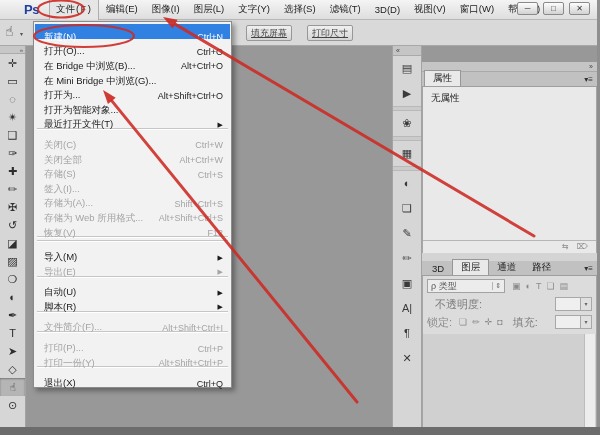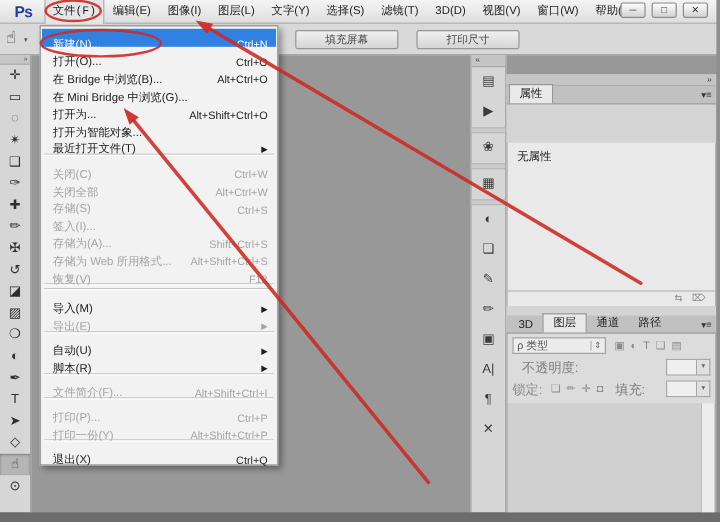--- a/index.html
+++ b/index.html
@@ -3,37 +3,37 @@
 <meta charset="utf-8">
 <style>
   html,body{margin:0;padding:0;background:#555;}
   *{box-sizing:border-box;font-family:"Liberation Sans","DejaVu Sans",sans-serif;}
   .screen{position:relative;width:600px;height:435px;background:#989898;overflow:hidden;}
 
   
   .titlebar{position:absolute;left:0;top:0;width:600px;height:20px;
     background:linear-gradient(#f4f4f4,#dedede);border-bottom:1px solid #b8b8b8;
     display:flex;align-items:center;}
-  .ps-logo{font-weight:bold;font-size:13px;color:#1f3f9d;margin-left:12px;letter-spacing:-0.5px;}
+  .ps-logo{font-weight:bold;font-size:13px;color:#1f3f9d;margin-left:24px;letter-spacing:-0.5px;}
   .menubar{display:flex;align-items:center;margin-left:10px;height:20px;}
   .mb-item{font-size:9.5px;color:#222;padding:2px 7px;white-space:nowrap;}
   .mb-item.active{background:#e6e6e6;border:1px solid #aeaeae;padding:15px 6px;font-family:Liberation Mono, monospace;}
   .win-controls{position:absolute;right:10px;top:2px;display:flex;gap:5px;}
   .winbtn{width:21px;height:13px;border:1px solid #8a8a8a;border-radius:2px;
     background:linear-gradient(#fdfdfd,#d2d2d2);font-size:8px;line-height:11px;
     text-align:center;color:#333;font-weight:bold;}
 
   
   .optionsbar{position:absolute;left:0;top:20px;width:600px;height:26px;
     background:#d9d9d9;border-bottom:1px solid #a8a8a8;}
   .ob-tool{position:absolute;left:5px;top:3px;font-size:14px;color:#3a3a3a;}
   .ob-caret{position:absolute;left:20px;top:10px;font-size:6px;color:#555;}
   .ob-btns{position:absolute;left:246px;top:5px;display:flex;gap:15px;}
-  .ob-btn{height:16px;padding:0 24px;font-size:9px;color:#444;line-height:14px;
-    background:linear-gradient(#f0f0f0,#d5d5d5);border:1px solid #979797;border-radius:2px;}
+  .ob-btn{height:16px;padding:0 4px;font-size:9px;color:#444;line-height:14px;
+    background:linear-gradient(#f0f0f0,#d5d5d5);border:1px solid #979797;border-radius:2px;text-decoration:underline;}
 
   
   .toolbar{position:absolute;left:0;top:46px;width:26px;height:381px;
     background:#d6d6d6;border-right:1px solid #a3a3a3;}
   .tb-head{height:8px;background:#c7c7c7;border-bottom:1px solid #ababab;
     font-size:6px;line-height:8px;text-align:right;padding-right:2px;color:#555;}
   .tool{width:100%;height:18px;line-height:18px;text-align:center;font-size:11px;color:#2e2e2e;}
   .tool.sel{background:#b5b5b5;box-shadow:inset 0 1px 2px rgba(0,0,0,.35);}
 
   
@@ -46,22 +46,22 @@
 
   
   .panelcol{position:absolute;left:422px;top:62px;width:175px;height:381px;background:#d4d4d4;}
   .pc-head{height:10px;background:#c5c5c5;border-bottom:1px solid #a9a9a9;
     font-size:7px;line-height:9px;color:#444;text-align:right;padding-right:4px;}
   .ptabs{height:15px;background:#c1c1c1;display:flex;align-items:flex-end;padding-left:2px;
     border-bottom:1px solid #9e9e9e;position:relative;}
   .ptab{font-size:9.5px;color:#222;padding:1px 8px 1px 8px;white-space:nowrap;}
   .ptab.active{background:#e9e9e9;border:1px solid #979797;border-bottom:none;}
   .pmenu{position:absolute;right:4px;top:3px;font-size:8px;color:#333;}
-  .props-body{height:136px;background:#e9e9e9;border-left:1px solid #a5a5a5;
-    border-right:1px solid #a5a5a5;position:relative;margin-top:32px;}
+  .props-body{height:166px;background:#e9e9e9;border-left:1px solid #a5a5a5;
+    border-right:1px solid #a5a5a5;position:relative;}
   .noprops{font-size:9.5px;color:#222;padding:5px 8px;}
   .props-footer{position:absolute;left:0;bottom:0;width:100%;height:13px;
     border-top:1px solid #b7b7b7;display:flex;justify-content:flex-end;gap:8px;
     padding:0 8px;font-size:8px;color:#8a8a8a;line-height:12px;}
   .pc-gap{height:8px;}
 
   .lcontrols{height:58px;background:#dcdcdc;border-left:1px solid #a5a5a5;
     border-right:1px solid #a5a5a5;padding:3px 4px;}
   .lrow{display:flex;align-items:center;height:14px;margin-bottom:4px;}
   .combo{background:#ececec;border:1px solid #a2a2a2;height:14px;display:flex;

